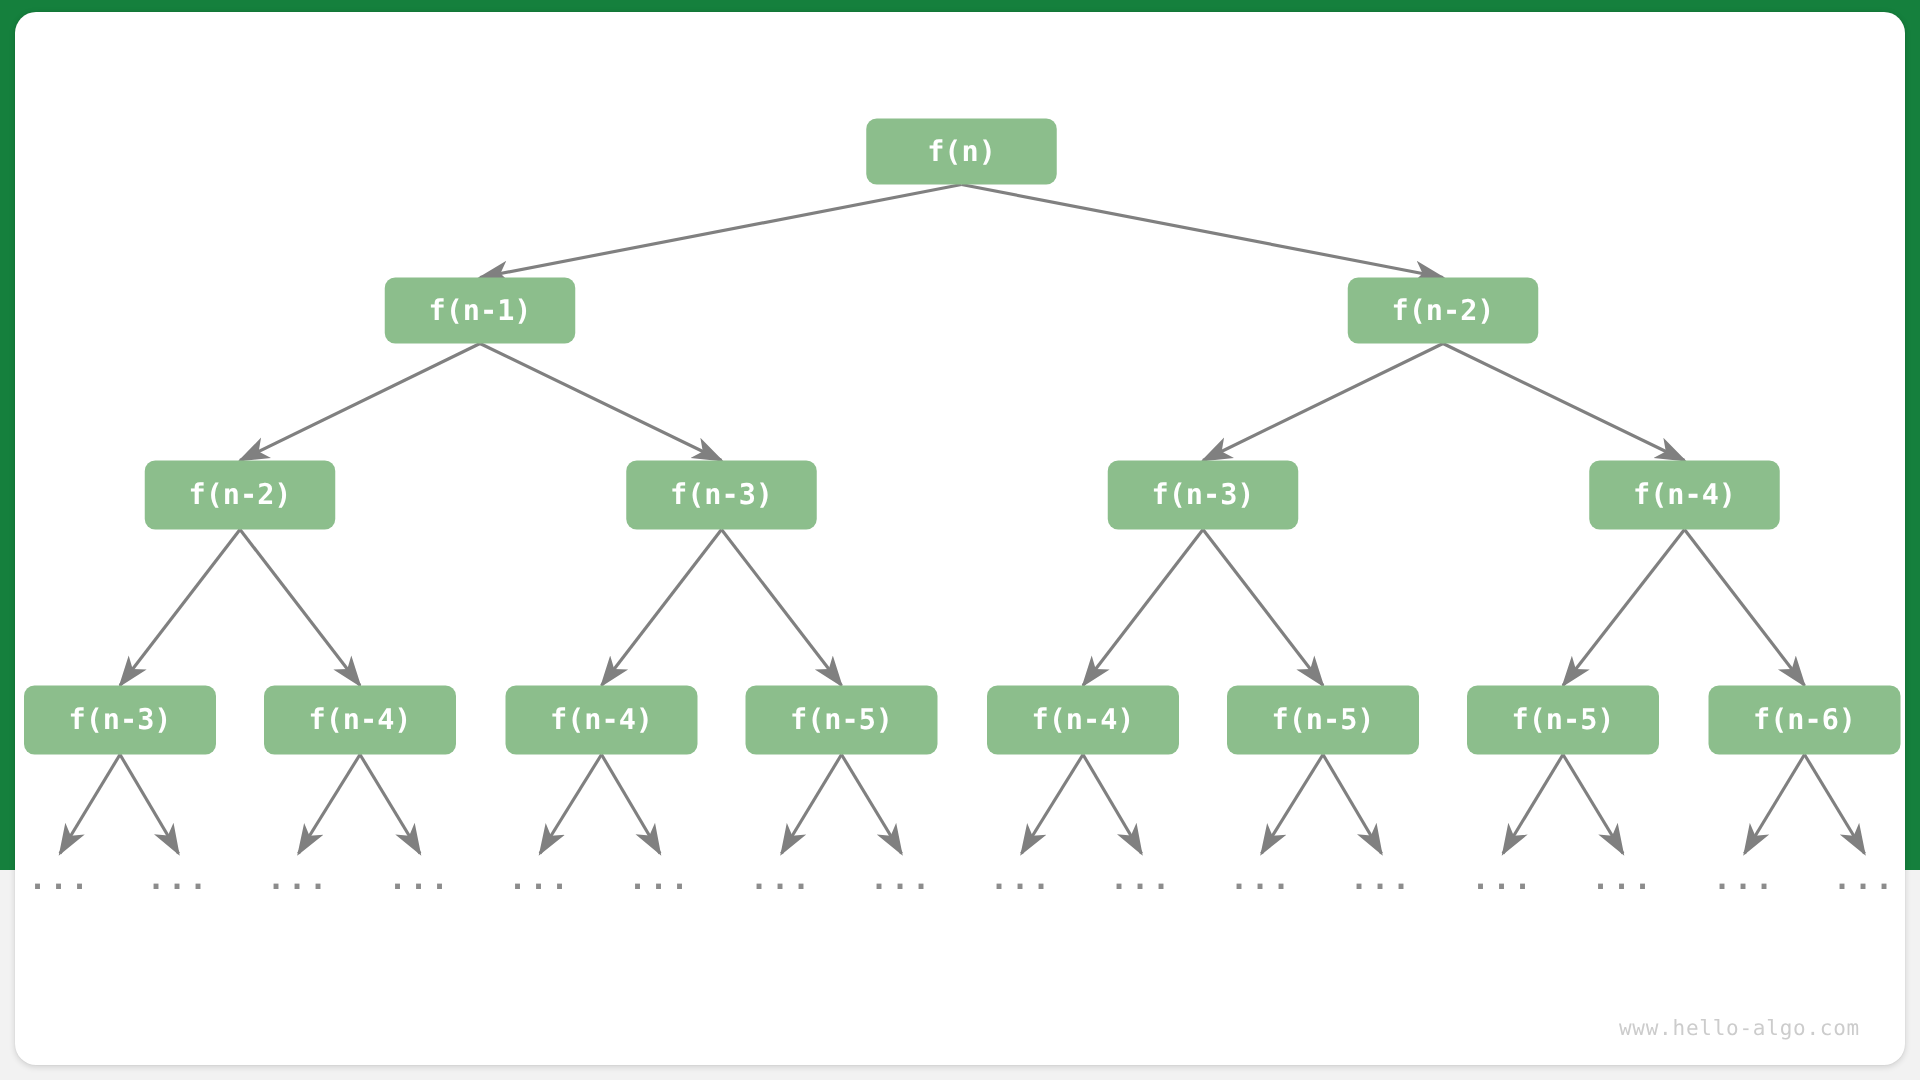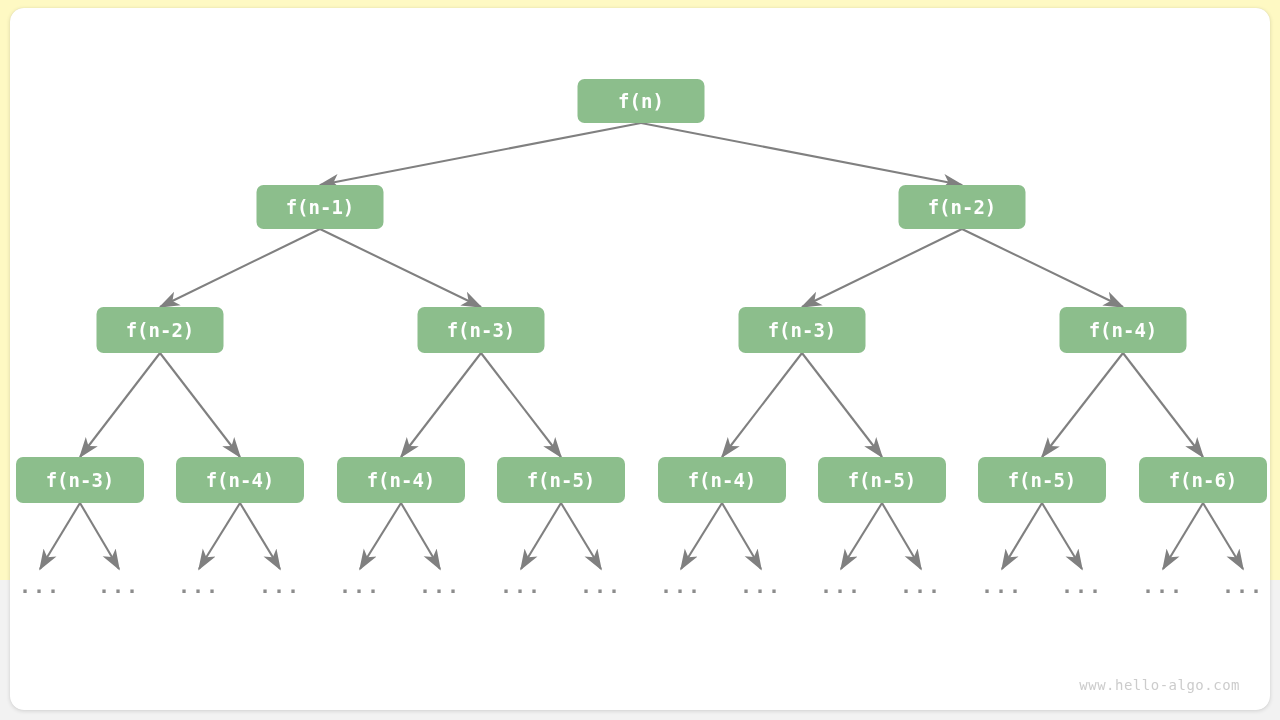--- a/index.html
+++ b/index.html
@@ -8,21 +8,21 @@
     width: 1280px;
     height: 720px;
     background: #f2f2f2;
     font-family: "DejaVu Sans Mono", monospace;
     overflow: hidden;
   }
   #stage {
     position: relative;
     width: 1280px;
     height: 580px;
-    background: #fef9c3;
+    background: #15803d;
   }
   #card {
     position: absolute;
     left: 10px;
     top: 8px;
     width: 1260px;
     height: 702px;
     background: #ffffff;
     border-radius: 14px;
     box-shadow: 0 1px 4px rgba(0,0,0,0.14), 0 0 1px rgba(0,0,0,0.10);

